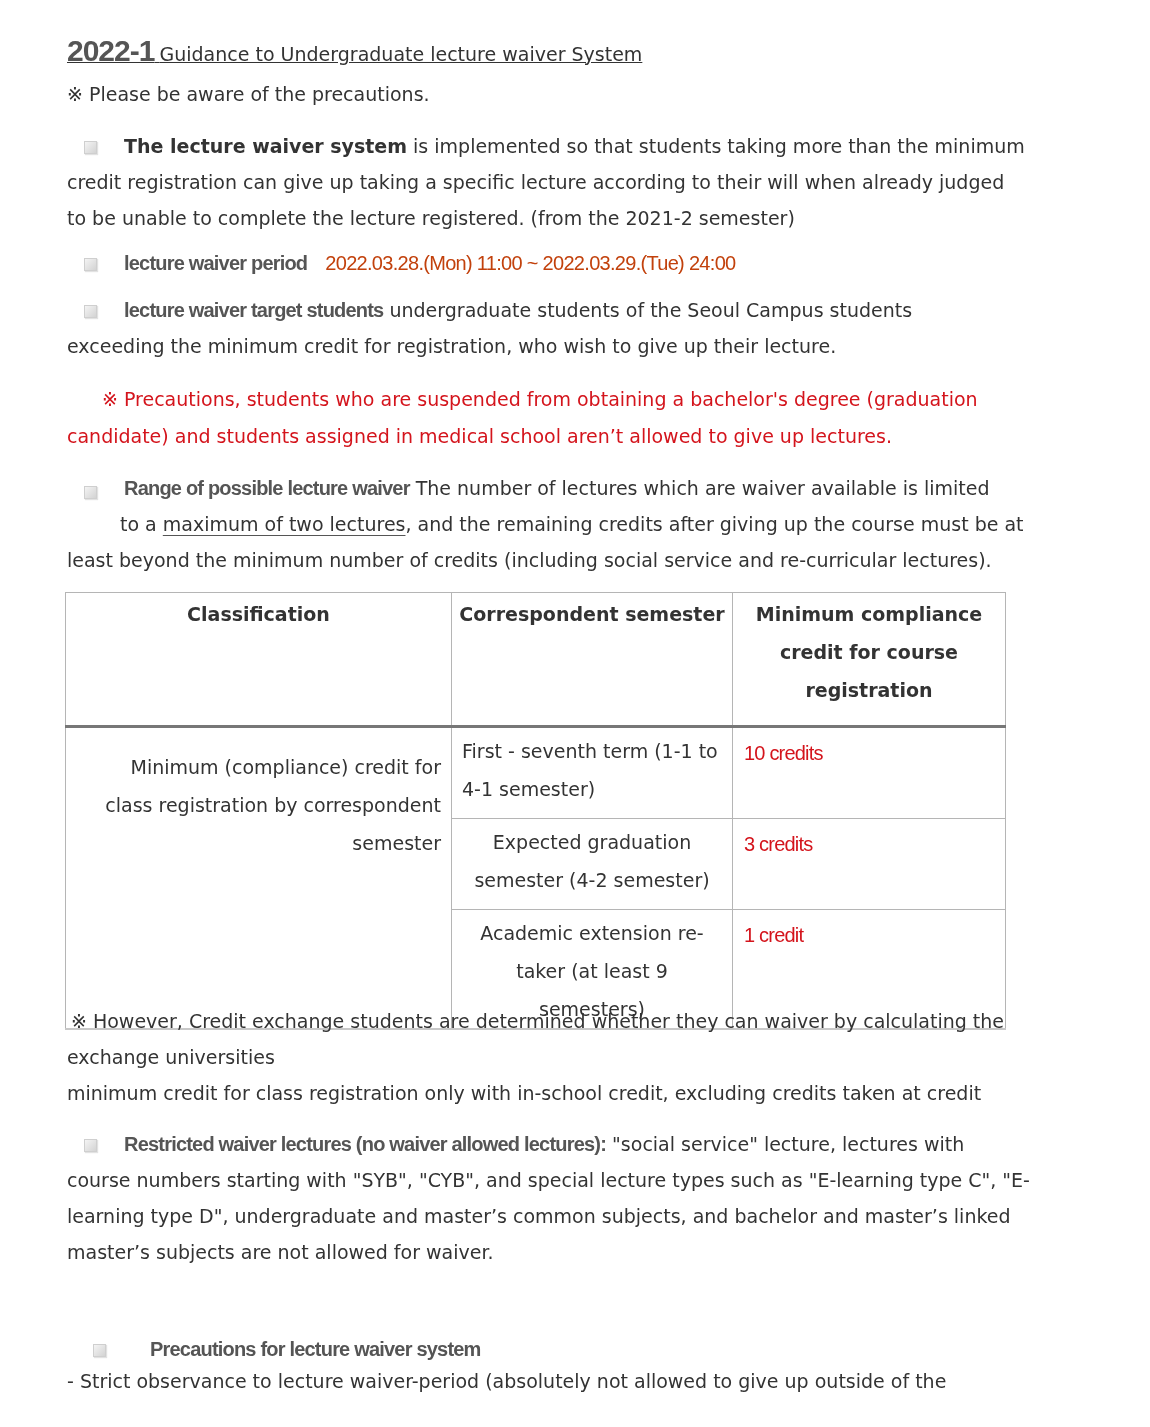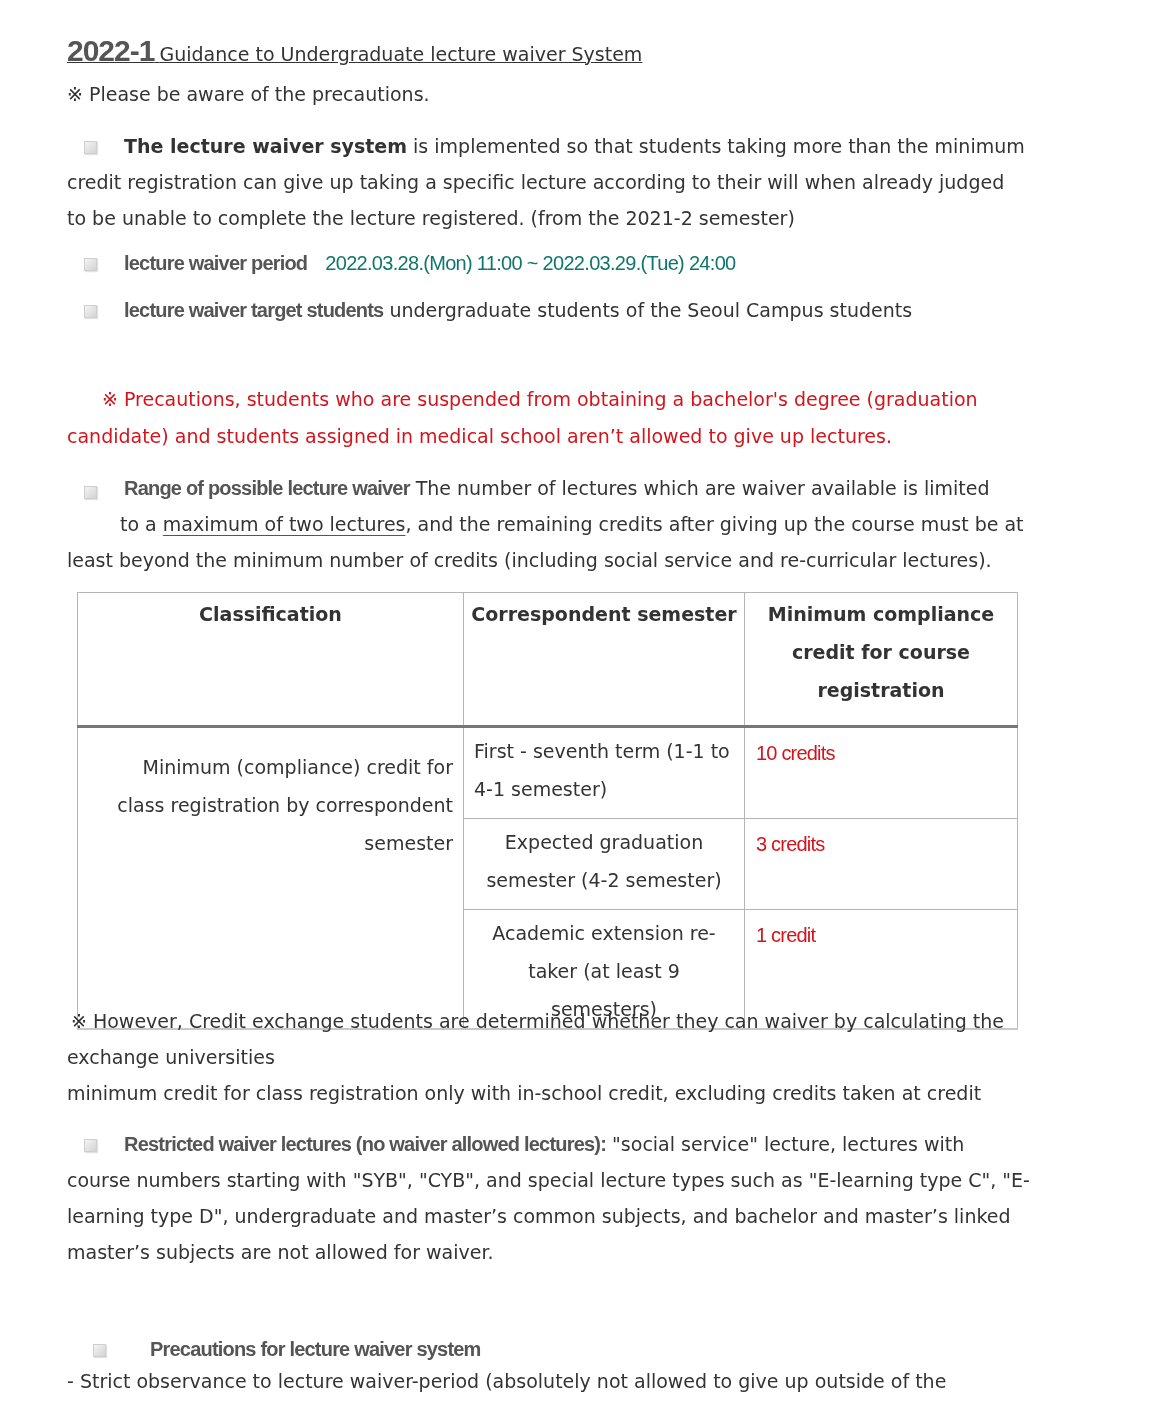--- a/index.html
+++ b/index.html
@@ -6,25 +6,25 @@
   body { width:1150px; height:1427px; overflow:hidden; position:relative;
          font-family:"DejaVu Sans", sans-serif; color:#333333; }
   .abs { position:absolute; }
   .title-num { font-family:"Liberation Sans", sans-serif; font-weight:bold; font-size:30px; color:#555555; letter-spacing:-1px; }
   .title-text { font-size:19px; color:#333333; }
   .line { font-size:19px; line-height:36px; color:#333333; white-space:nowrap; }
   .bullet { display:inline-block; width:11px; height:11px; background:linear-gradient(135deg,#f4f4f4 0%,#d3d3d3 100%);
             border:1px solid #cfcfcf; box-shadow:1px 1px 1px #e2e2e2; vertical-align:middle; }
   .lbl-arial { font-family:"Liberation Sans", sans-serif; font-weight:bold; font-size:20px; color:#555555; letter-spacing:-0.8px; }
   .lbl-bold { font-weight:bold; color:#333333; }
-  .blue { font-family:"Liberation Sans", sans-serif; font-size:20px; color:#0f766e; letter-spacing:-0.7px; }
+  .blue { font-family:"Liberation Sans", sans-serif; font-size:20px; color:#c2410c; letter-spacing:-0.7px; }
   .red { color:#d4141c; }
   .underline { text-decoration:underline; text-decoration-color:#555; text-underline-offset:4px; }
 
-  table.grid { position:absolute; left:77px; top:592px; width:940px; border-collapse:collapse; table-layout:fixed; }
+  table.grid { position:absolute; left:65px; top:592px; width:940px; border-collapse:collapse; table-layout:fixed; }
   table.grid td { border:1px solid #b5b5b5; vertical-align:top; font-size:19px; line-height:38px; color:#333333; }
   table.grid tr.head td { height:129px; border-bottom:3px solid #777777; font-weight:bold; text-align:center; padding-top:2px; }
   table.grid td.class-cell { text-align:right; font-weight:normal; padding:20px 10px 0 10px; }
   table.grid td.sem { padding:4px 10px 0 10px; height:86px; }
   table.grid td.sem.center { text-align:center; }
   table.grid td.credit { padding:6px 0 0 11px; font-family:"Liberation Sans", sans-serif; font-size:20px; color:#d4141c; letter-spacing:-0.8px; }
   table.grid { border-bottom:2px solid #c8c8c8; }
 </style>
 </head>
 <body>
@@ -44,20 +44,21 @@
 </div>
 
 <div class="abs line" style="left:67px; top:245px;">
   <span class="bullet" style="margin-left:17px; margin-right:27px;"></span><span class="lbl-arial">lecture waiver period</span><span style="display:inline-block;width:18px;"></span><span class="blue">2022.03.28.(Mon) 11:00 ~ 2022.03.29.(Tue) 24:00</span>
 </div>
 
 <div class="abs" style="left:67px; top:292px;">
   <div class="line">
     <span class="bullet" style="margin-left:17px; margin-right:27px;"></span><span class="lbl-arial">lecture waiver target students</span><span> undergraduate students of the Seoul Campus students</span>
   </div>
+  <div class="line">exceeding the minimum credit for registration, who wish to give up their lecture.</div>
 </div>
 
 <div class="abs" style="left:67px; top:381px;">
   <div class="line red" style="padding-left:35px;">※ Precautions, students who are suspended from obtaining a bachelor's degree (graduation</div>
   <div class="line red" style="margin-top:1px;">candidate) and students assigned in medical school aren’t allowed to give up lectures.</div>
 </div>
 
 <div class="abs" style="left:67px; top:470px;">
   <div class="line">
     <span class="bullet" style="margin-left:17px; margin-right:27px; margin-top:6px;"></span><span class="lbl-arial">Range of possible lecture waiver</span><span> The number of lectures which are waiver available is limited</span>

